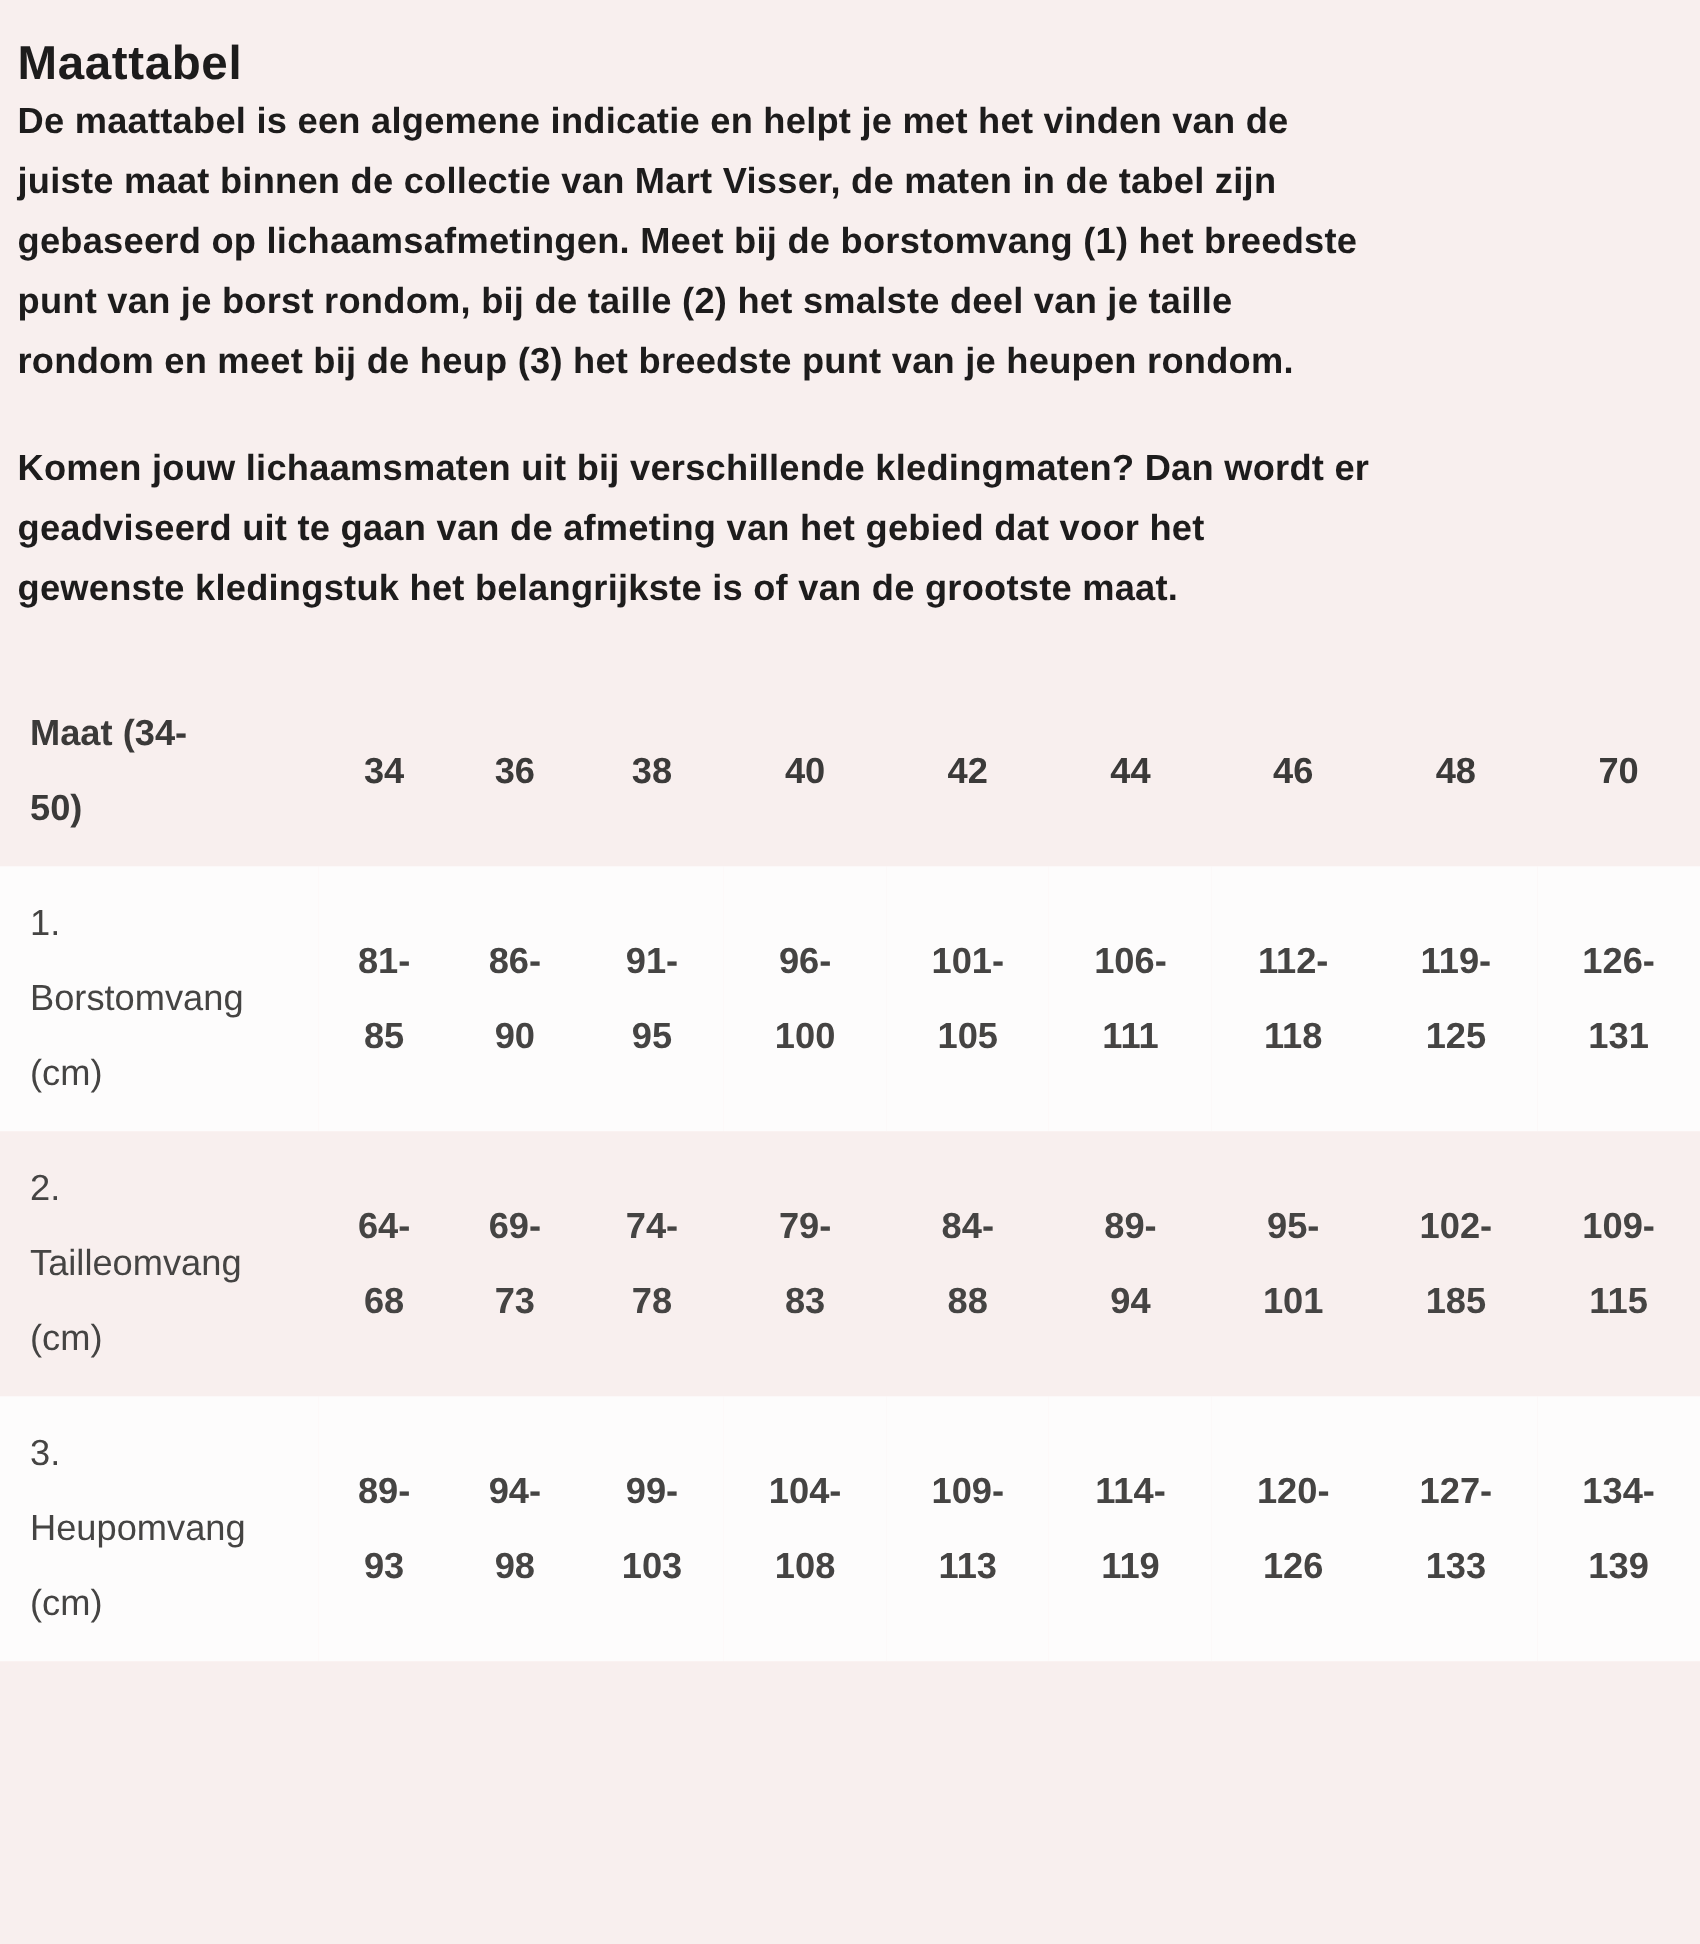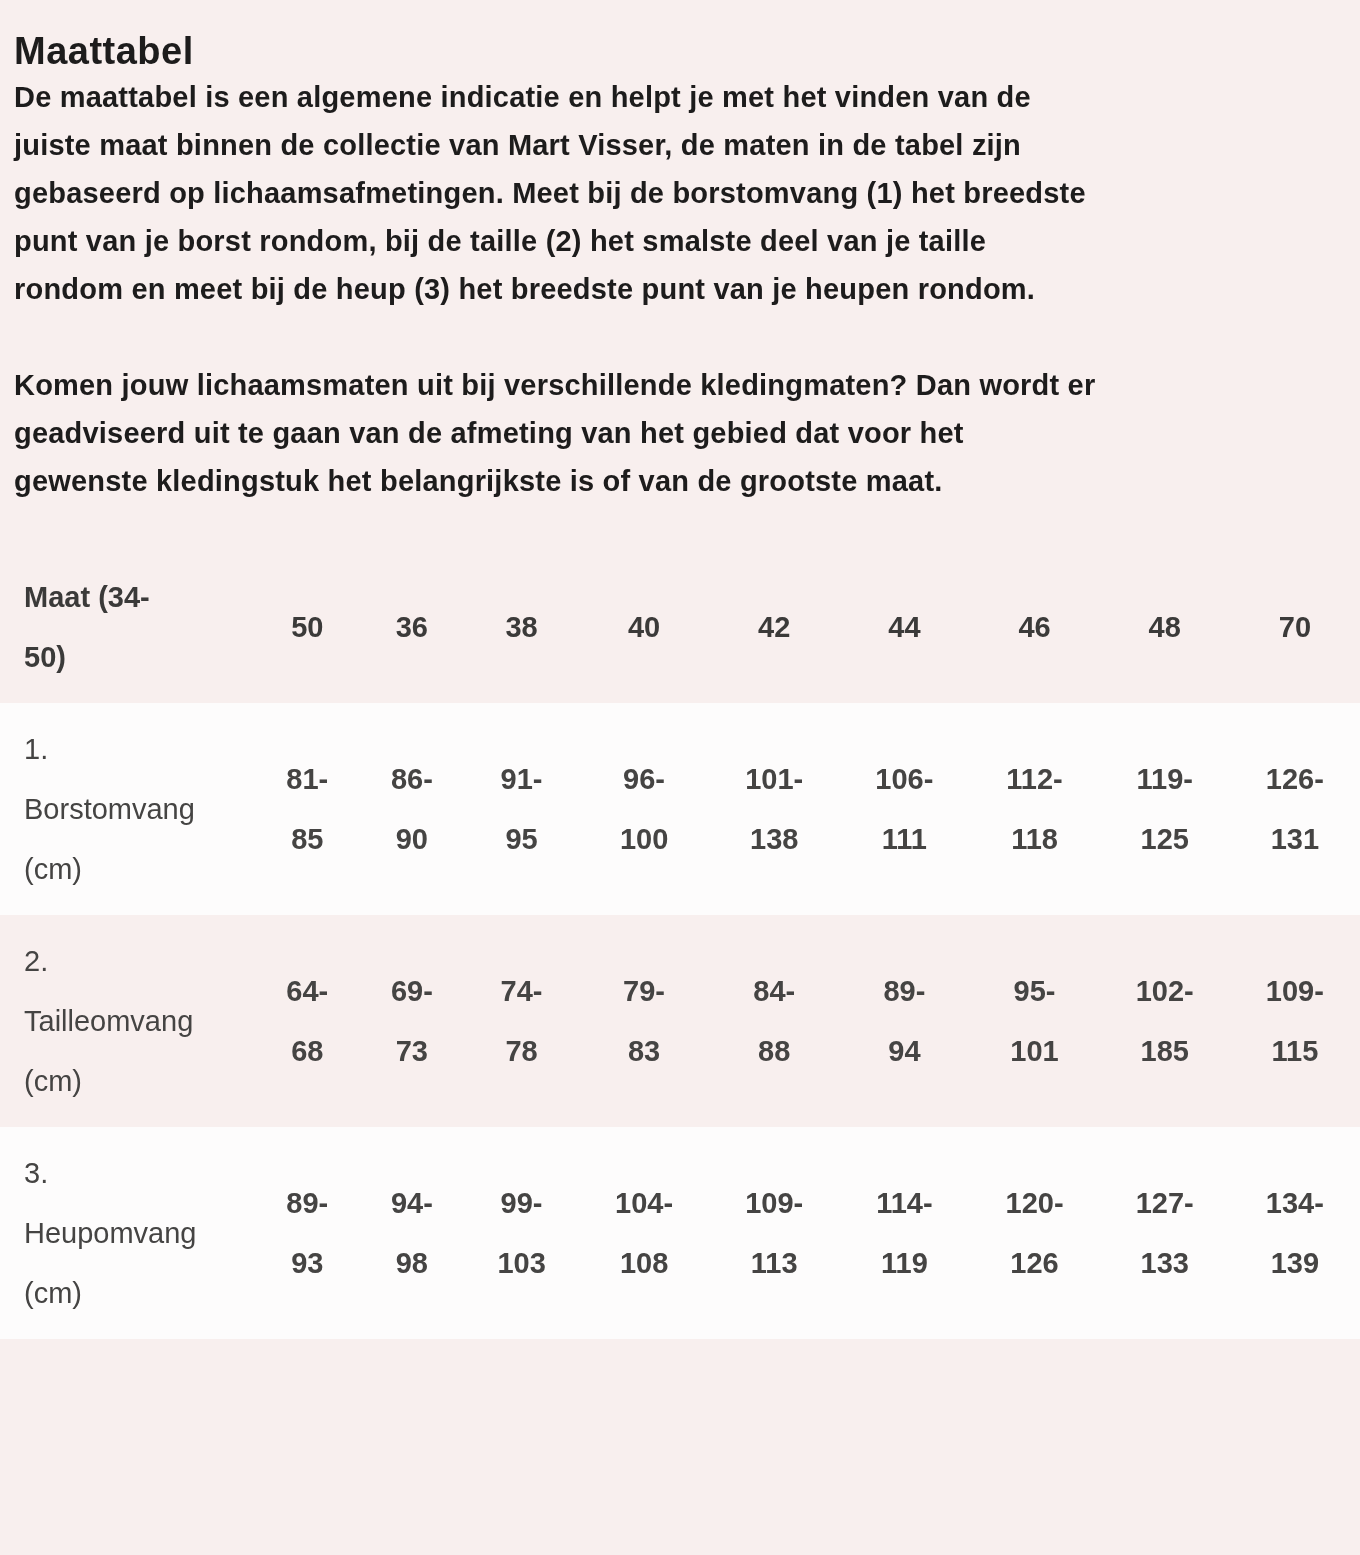--- a/index.html
+++ b/index.html
@@ -29,21 +29,21 @@
     letter-spacing: 0.5px;
   }
   p.intro {
     font-size: 29px;
     font-weight: 700;
     line-height: 48px;
     color: var(--text-dark, #1d1c1c);
     white-space: pre-line;
     letter-spacing: 0.2px;
   }
-  p.intro.second { margin-top: 48px; }
+  p.intro.second { margin-top: 38px; }
   .table-wrap {
     margin: 46px -14px 0 -14px; 
     width: 1360px;
   }
   table.size-table {
     width: 100%;
     border-collapse: collapse;
     table-layout: auto;
   }
   table.size-table th,
@@ -88,21 +88,21 @@
   <p class="intro second">Komen jouw lichaamsmaten uit bij verschillende kledingmaten? Dan wordt er
 geadviseerd uit te gaan van de afmeting van het gebied dat voor het
 gewenste kledingstuk het belangrijkste is of van de grootste maat.</p>
 
   <div class="table-wrap">
     <table class="size-table">
       <tbody>
           <tr class="stripe-pink bold-row">
             <th>Maat (34-
 50)</th>
-            <td>50</td>
+            <td>34</td>
             <td>36</td>
             <td>38</td>
             <td>40</td>
             <td>42</td>
             <td>44</td>
             <td>46</td>
             <td>48</td>
             <td>70</td>
           </tr>
           <tr class="stripe-white">
@@ -111,21 +111,21 @@
 (cm)</th>
             <td>81-
 85</td>
             <td>86-
 90</td>
             <td>91-
 95</td>
             <td>96-
 100</td>
             <td>101-
-138</td>
+105</td>
             <td>106-
 111</td>
             <td>112-
 118</td>
             <td>119-
 125</td>
             <td>126-
 131</td>
           </tr>
           <tr class="stripe-pink">

